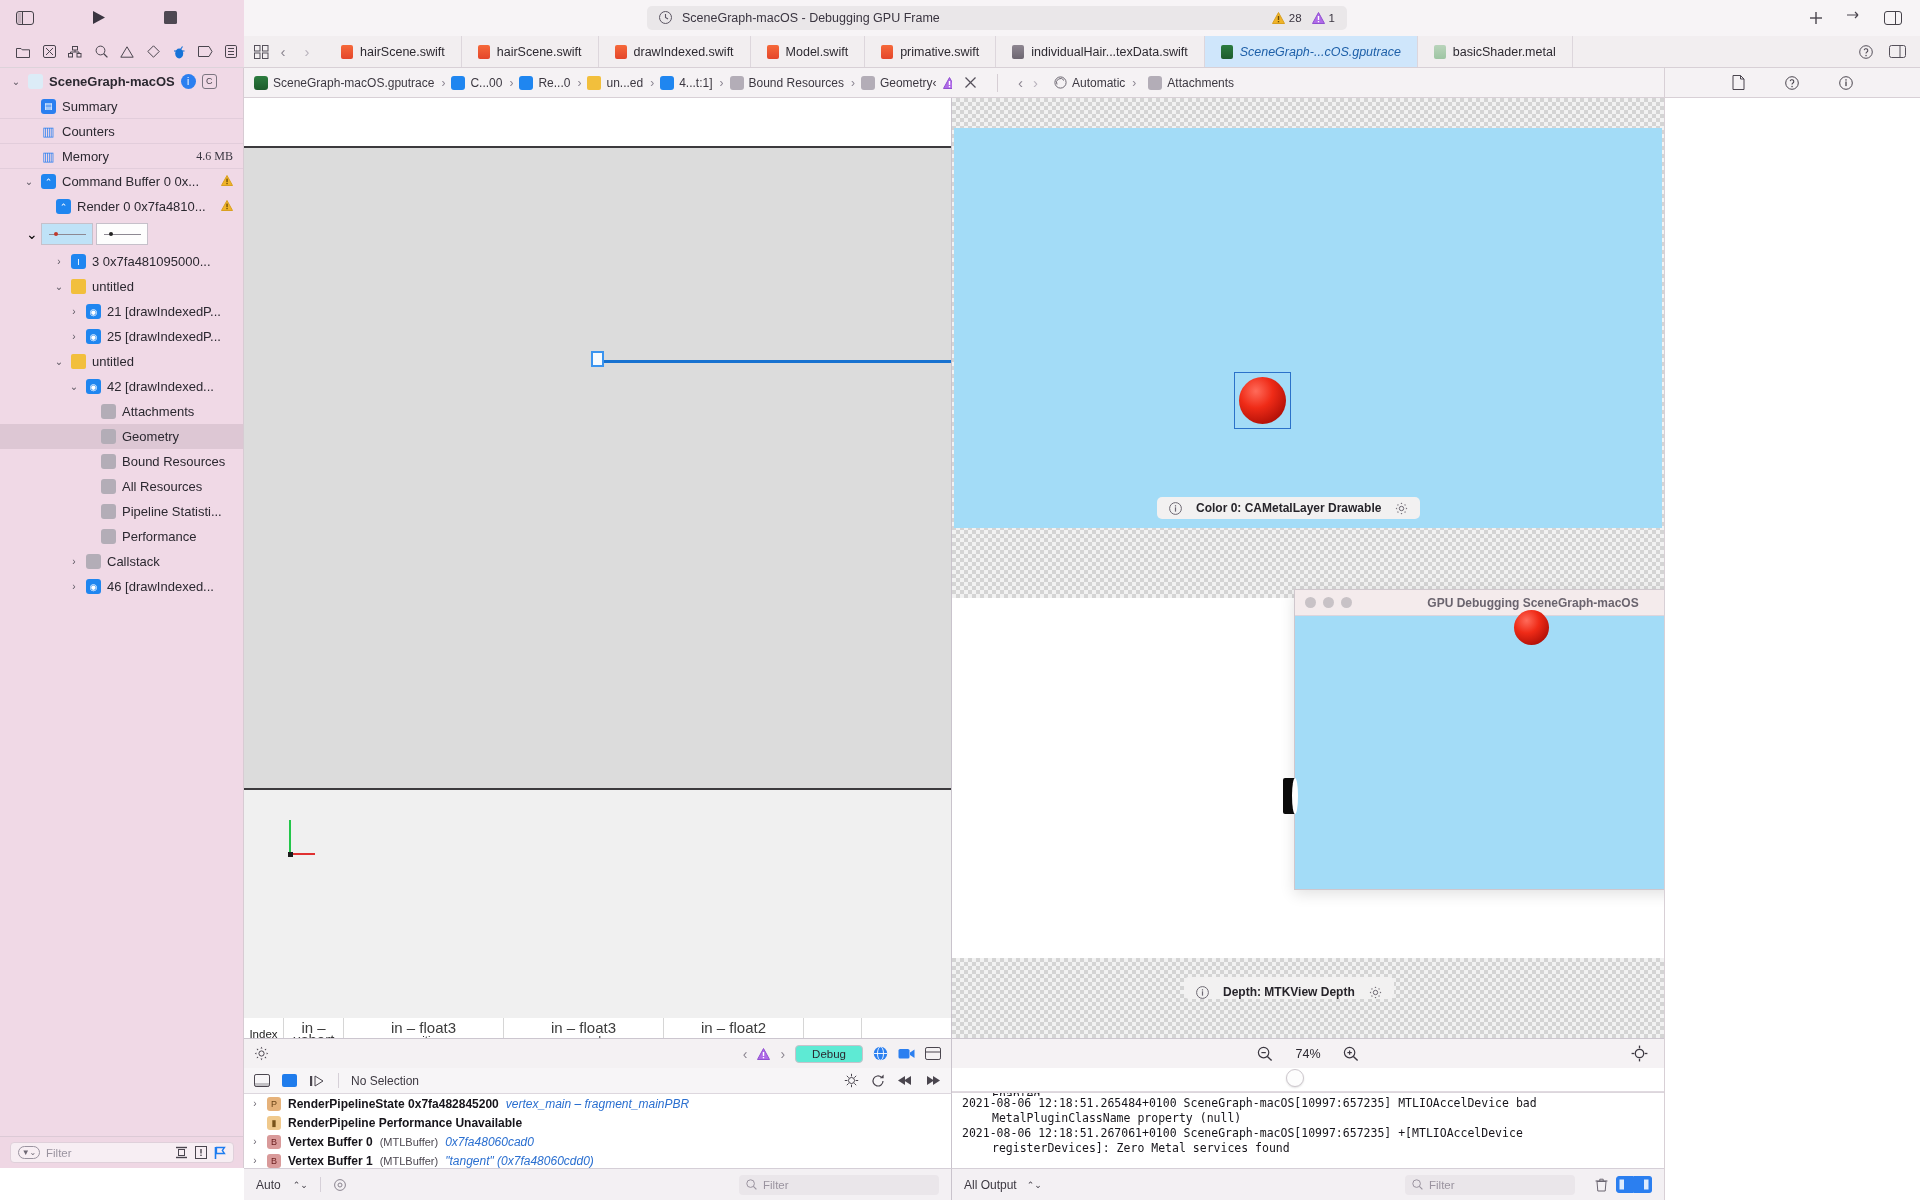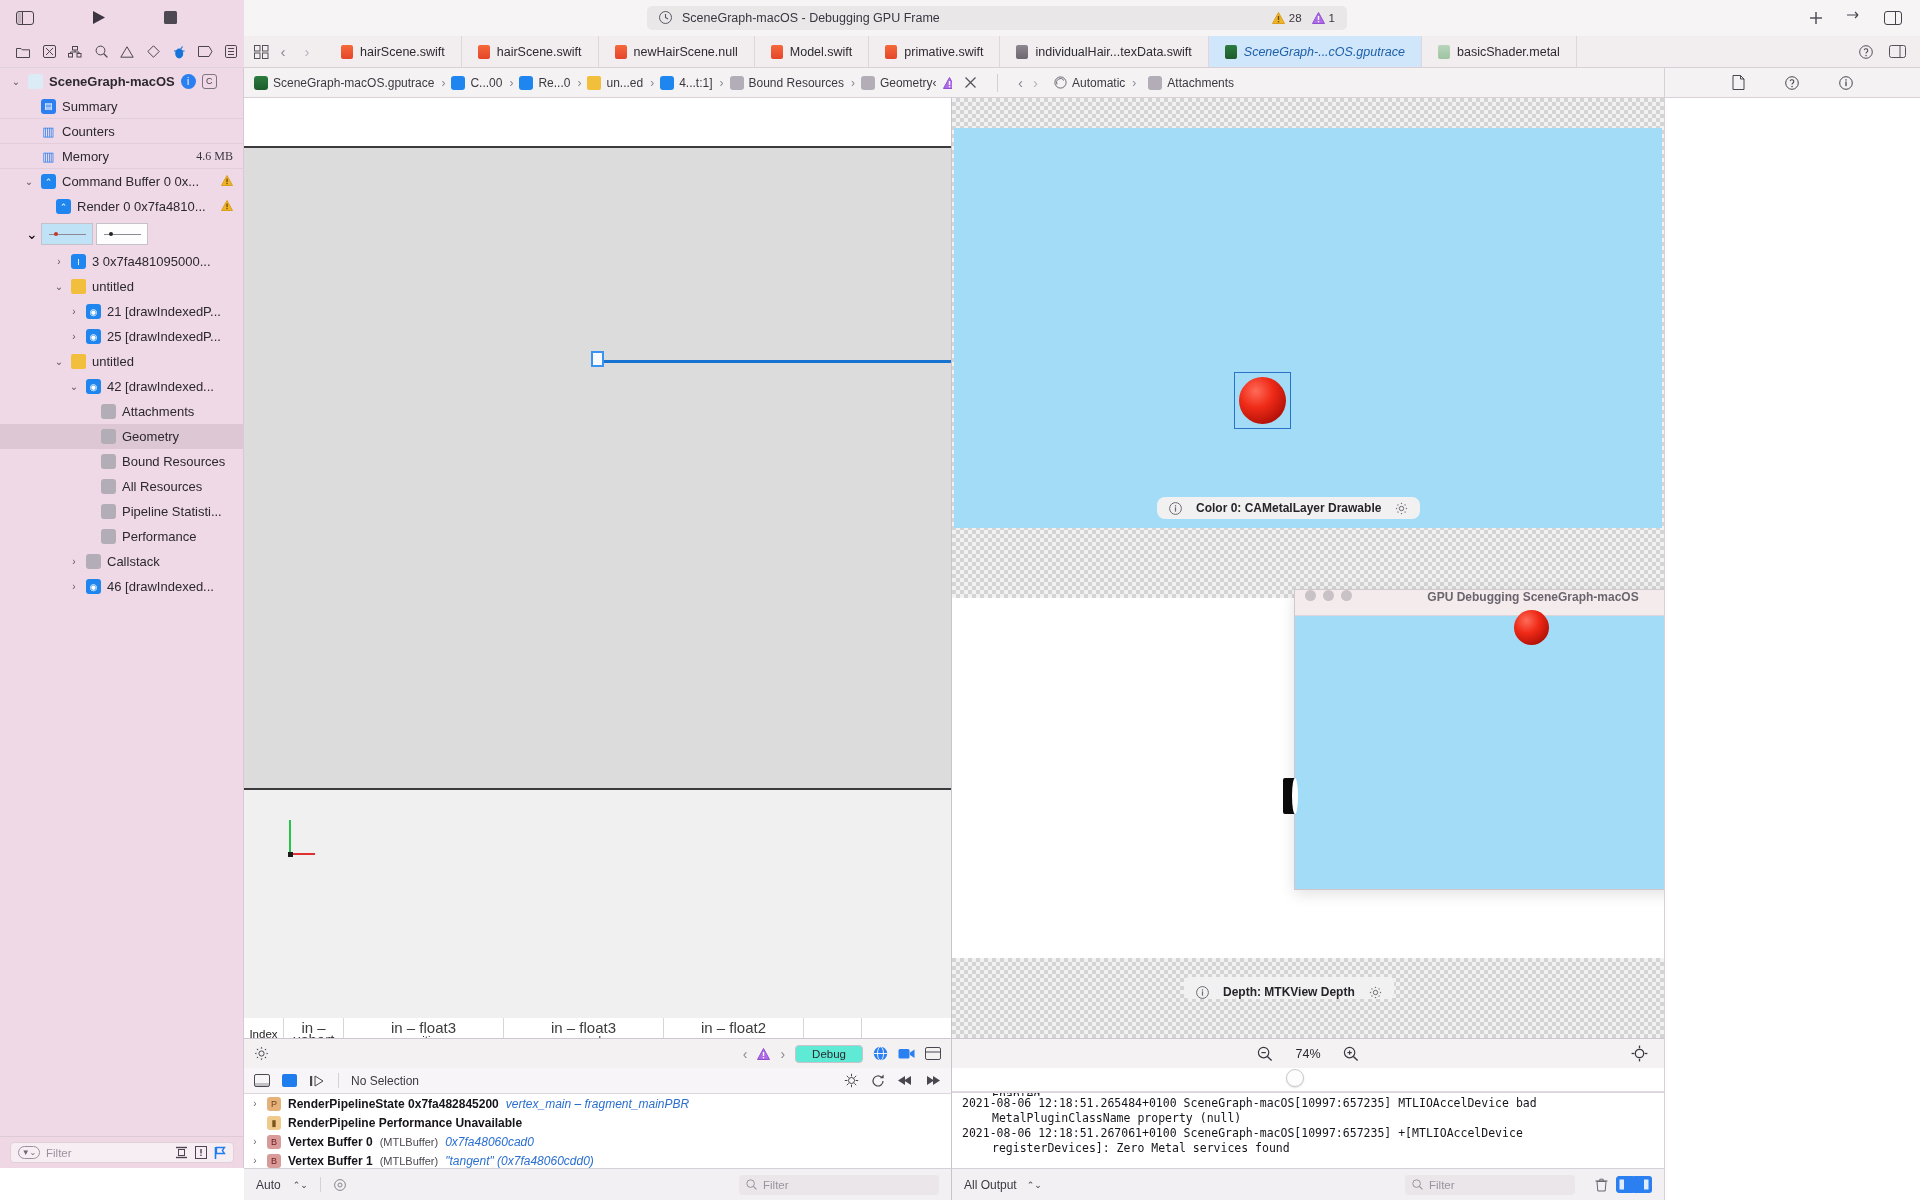--- a/index.html
+++ b/index.html
@@ -269,21 +269,21 @@
     background: #f2f1f1; border-radius: 5px; height: 22px; padding: 0 12px;
     font-size: 12px; font-weight: bold; color: #26242a;
   }
   .att-caption .cc-ico { color: #6d6872; font-weight: normal; }
   .subwindow {
     position: absolute; left: 1294px; top: 589px; width: 478px; height: 301px;
     border: 1px solid #cfc7cd; box-shadow: 0 4px 14px rgba(0,0,0,.12);
     background: #fff; overflow: hidden;
   }
   .sw-titlebar {
-    height: 26px; background: #f4ebec; display: flex; padding: 0 10px;
+    height: 26px; background: #f4ebec; display: flex; align-items: center; padding: 0 10px;
     border-bottom: 1px solid #ded5dc; position: relative;
   }
   .sw-dots { display: flex; gap: 7px; }
   .sw-dot { width: 11px; height: 11px; border-radius: 50%; background: #c8c2c6; }
   .sw-title {
     position:absolute; left: 0; right: 0; text-align: center;
     font-size: 12px; font-weight: bold; color: #6a646e;
   }
   .sw-body { height: 274px; background: #a3dcf7; }
   .dark-marker {
@@ -500,21 +500,21 @@
           <div class="tab">
             <span class="filetype-ico ft-swift"></span>
             <span>hairScene.swift</span>
           </div>
           <div class="tab">
             <span class="filetype-ico ft-swift"></span>
             <span>hairScene.swift</span>
           </div>
           <div class="tab">
             <span class="filetype-ico ft-swift"></span>
-            <span>newHairScene.null</span>
+            <span>drawIndexed.swift</span>
           </div>
           <div class="tab">
             <span class="filetype-ico ft-swift"></span>
             <span>Model.swift</span>
           </div>
           <div class="tab">
             <span class="filetype-ico ft-swift"></span>
             <span>primative.swift</span>
           </div>
           <div class="tab">
@@ -1013,21 +1013,21 @@
           </svg>
       </span>
       <span>Filter</span>
     </span>
   </div>
 
   <div class="attach-panel checker">
     <div class="color0-img"></div>
     <div class="sphere" style="left:287px;top:279px;width:47px;height:47px;"></div>
     <div class="sel-outline" style="left:282px;top:274px;width:57px;height:57px;"></div>
-    <div class="att-caption" style="left:205px;top:399px;border-radius:8px;">
+    <div class="att-caption" style="left:205px;top:399px;">
       <span class="cc-ico">
         <svg class="ico-svg" width="13" height="13" viewBox="0 0 13 13">
             <circle cx="6.5" cy="6.5" r="5.9" fill="none" stroke="#6d6872"></circle>
             <rect x="5.9" y="5.3" width="1.2" height="4.3" fill="#6d6872"></rect>
             <rect x="5.9" y="3.2" width="1.2" height="1.3" fill="#6d6872"></rect>
           </svg>
       </span>
       <span>Color 0: CAMetalLayer Drawable</span>
       <span class="cc-ico">
         <svg class="ico-svg" width="13" height="13" viewBox="0 0 13 13">

